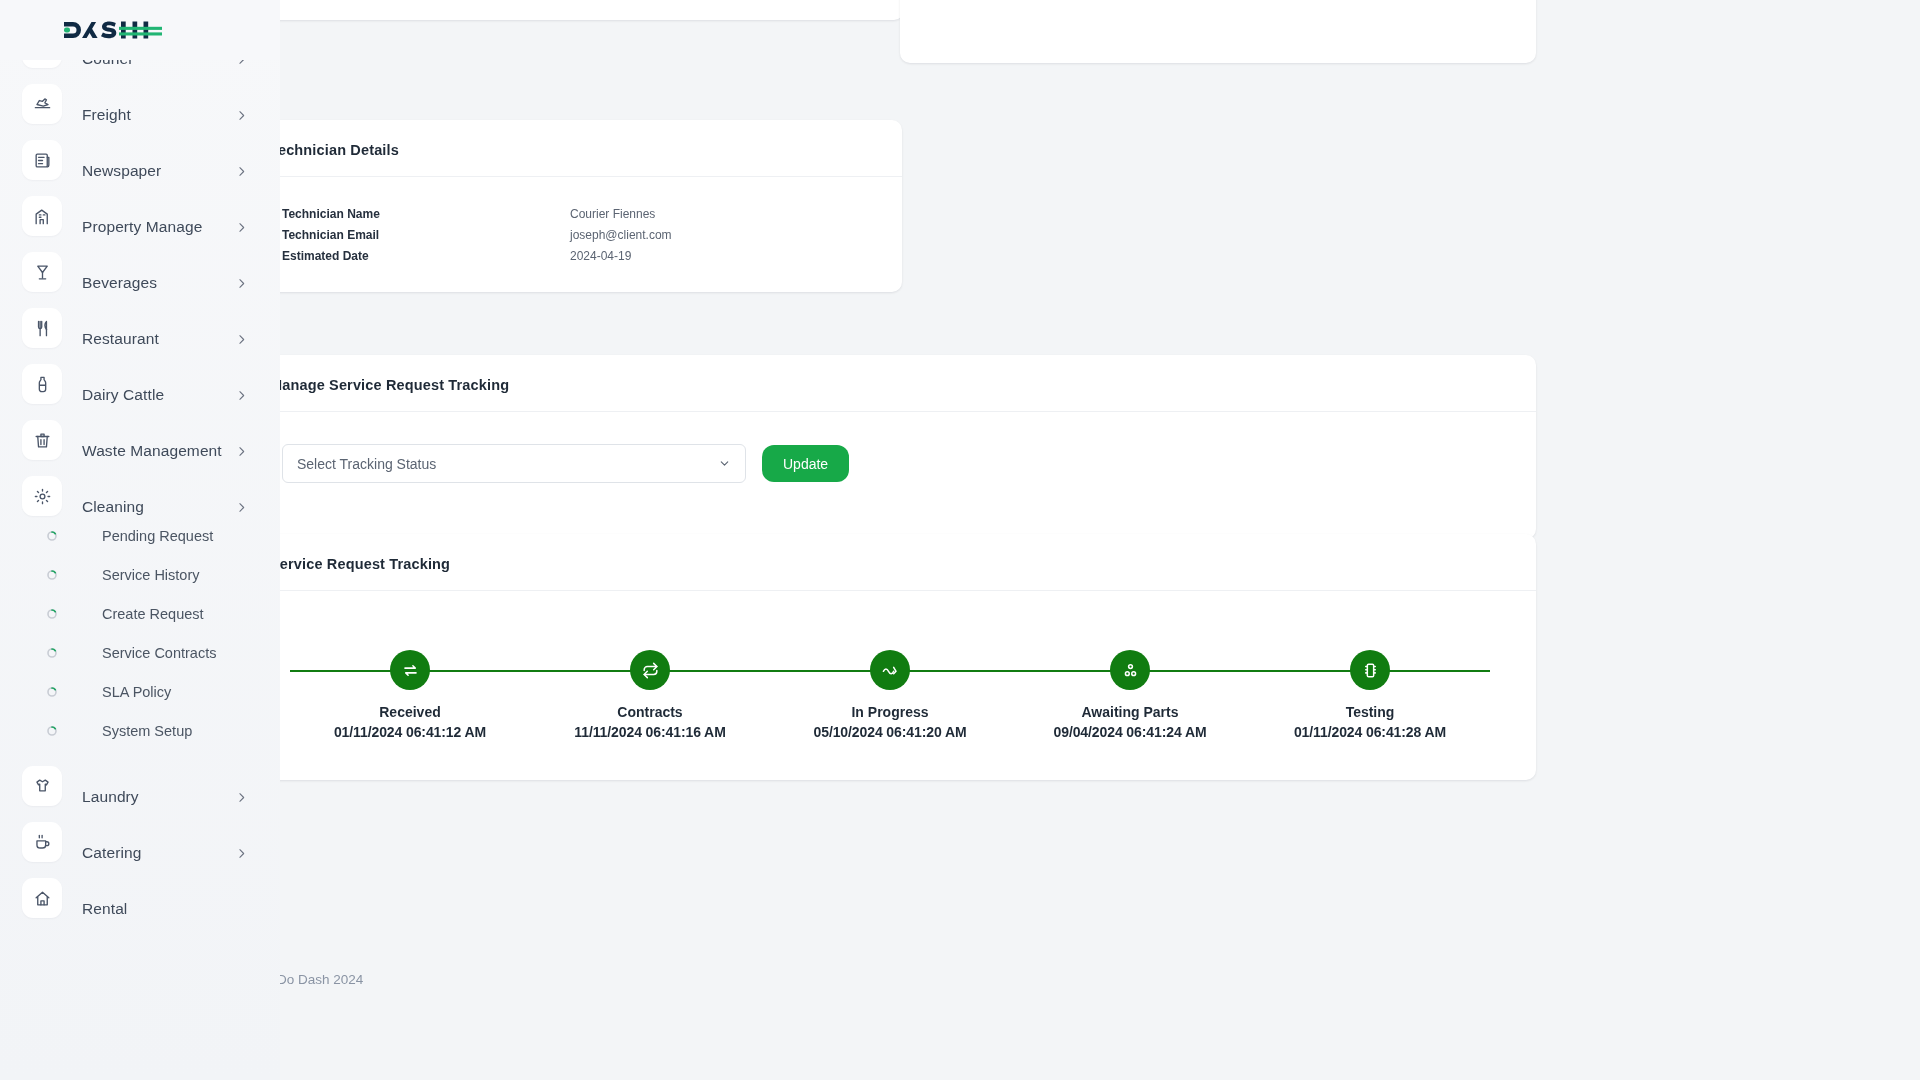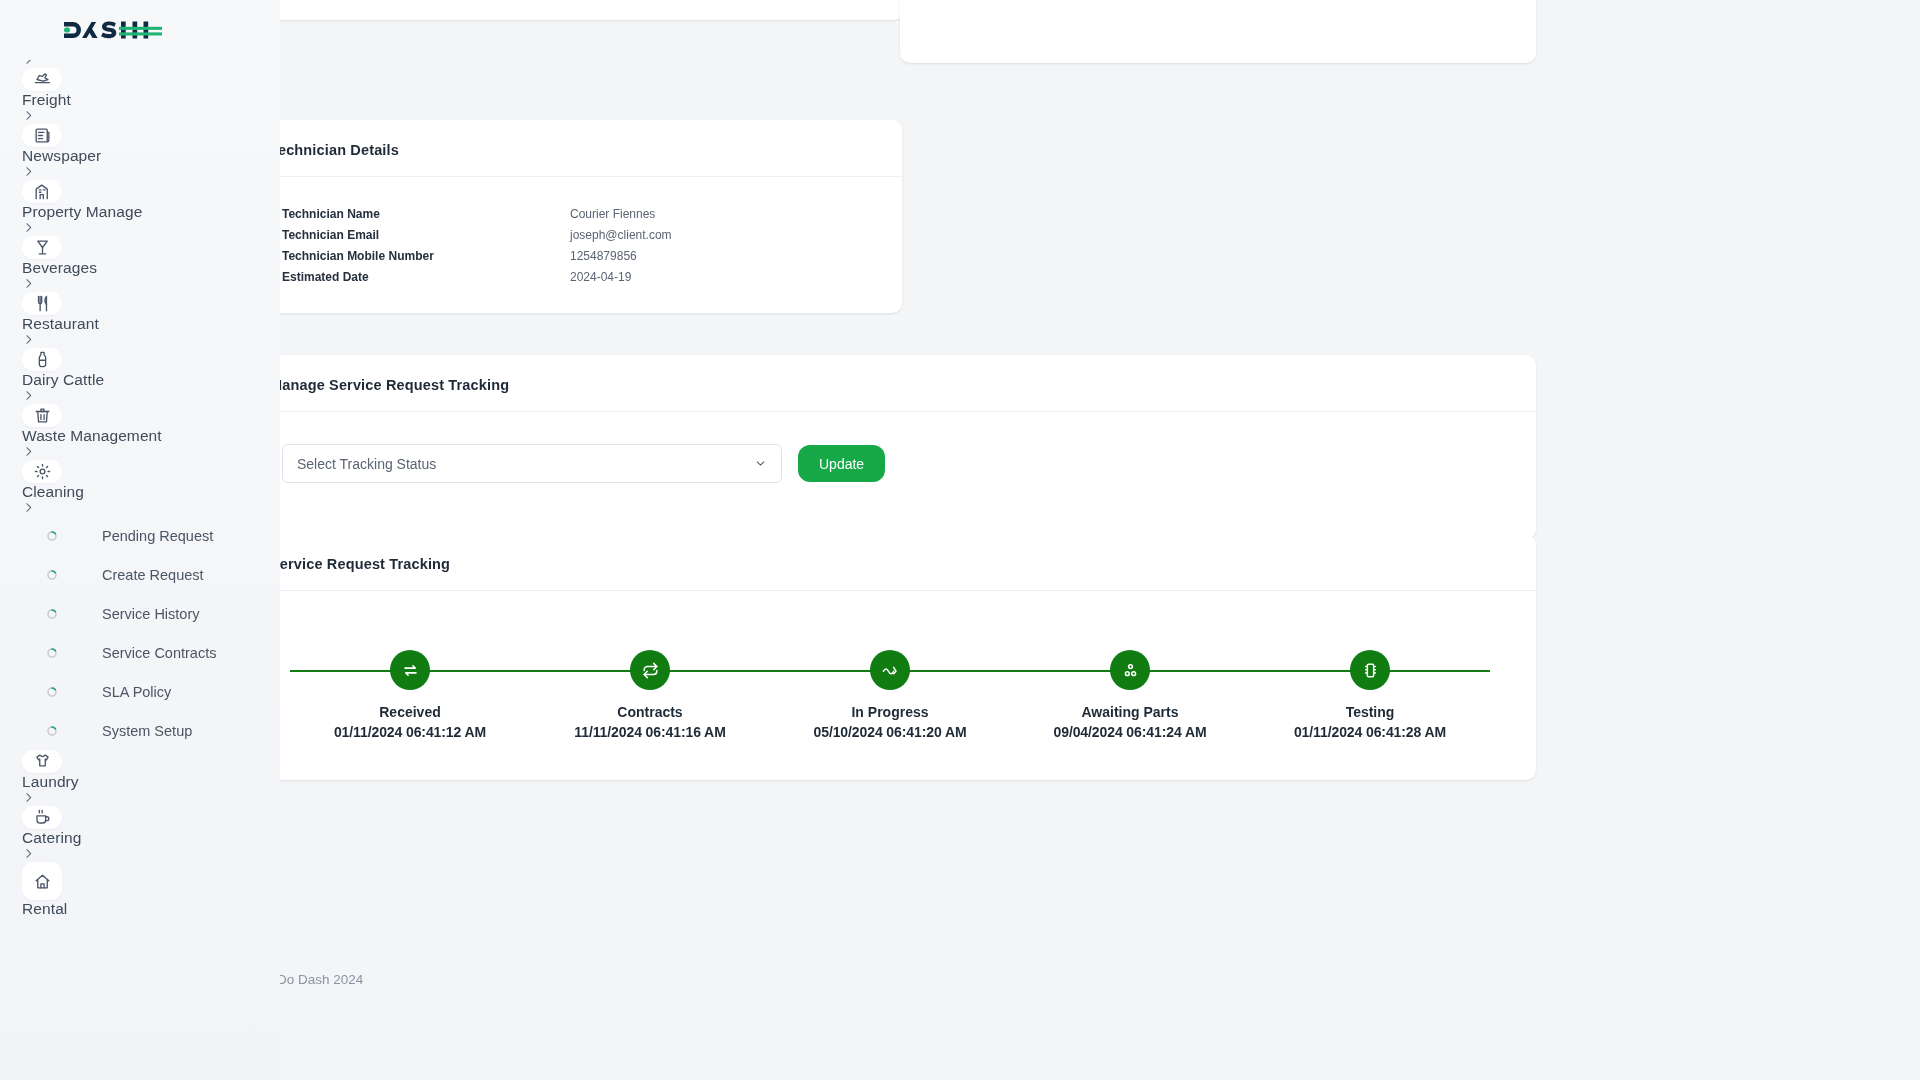--- a/index.html
+++ b/index.html
@@ -25,25 +25,24 @@
     z-index: 9;
   }
   .logo-svg { display: block; }
 
   #nav-scroll {
     position: absolute; top: 60px; left: 0; width: 280px; height: 1020px;
   }
   .nav-wrap { padding: 0 22px; margin-top: -48px; }
 
   .nav-item {
-    display: flex; align-items: flex-start;
+    display: flex; align-items: flex-end;
     height: 56px;
     padding: 0 10px 0 0;
     cursor: pointer;
-    flex-direction: column;
   }
   .nav-ico {
     width: 40px; height: 40px; min-width: 40px;
     background: #ffffff;
     border-radius: 11px;
     display: flex; align-items: center; justify-content: center;
     box-shadow: 0 1px 2px rgba(16,24,40,.04);
     margin-right: 20px;
   }
   .nav-ico svg { width: 19px; height: 19px; stroke: #4a5568; fill: none;
@@ -95,21 +94,21 @@
   #tech-card { position: absolute; left: -36px; top: 120px; width: 658px; }
   .tech-table { width: 100%; border-collapse: collapse; }
   .tech-table td { padding: 3.5px 0; font-size: 12px; vertical-align: top;}
   .tech-key { font-weight: 700; color: #26303e; width: 300px; padding-left: 12px !important;}
   .tech-val { color: #5b6472; font-weight: 400; }
 
   
   #manage-card { position: absolute; left: -36px; top: 355px; width: 1292px; }
   .select-row { display: flex; align-items: center; gap: 16px; padding: 6px 12px 30px 12px; }
   .select-box {
-    width: 500px; height: 39px;
+    width: 464px; height: 39px;
     border: 1px solid #dfe3e8; border-radius: 6px;
     background: #fff;
     display: flex; align-items: center; justify-content: space-between;
     padding: 0 14px;
     cursor: pointer;
   }
   .select-text { font-size: 14px; color: #5b6472; }
   .select-chev svg { width: 13px; height: 13px; stroke: #5b6472; fill: none;
                      stroke-width: 2; stroke-linecap: round; stroke-linejoin: round; display:block;}
   .btn-update {
@@ -315,30 +314,30 @@
           </span>
           <span class="sub-label">Pending Request</span>
         </div>
         <div class="sub-item">
           <span class="sub-dot">
             <svg viewBox="0 0 24 24">
               <circle cx="12" cy="12" r="8" fill="none" stroke="#c8ccd4" stroke-width="3.2"></circle>
               <path d="M12 4a8 8 0 0 1 6.5 3.4" fill="none" stroke="#1fa463" stroke-width="3.4" stroke-linecap="round"></path>
             </svg>
           </span>
-          <span class="sub-label">Create Request</span>
+          <span class="sub-label">Service History</span>
         </div>
         <div class="sub-item">
           <span class="sub-dot">
             <svg viewBox="0 0 24 24">
               <circle cx="12" cy="12" r="8" fill="none" stroke="#c8ccd4" stroke-width="3.2"></circle>
               <path d="M12 4a8 8 0 0 1 6.5 3.4" fill="none" stroke="#1fa463" stroke-width="3.4" stroke-linecap="round"></path>
             </svg>
           </span>
-          <span class="sub-label">Service History</span>
+          <span class="sub-label">Create Request</span>
         </div>
         <div class="sub-item">
           <span class="sub-dot">
             <svg viewBox="0 0 24 24">
               <circle cx="12" cy="12" r="8" fill="none" stroke="#c8ccd4" stroke-width="3.2"></circle>
               <path d="M12 4a8 8 0 0 1 6.5 3.4" fill="none" stroke="#1fa463" stroke-width="3.4" stroke-linecap="round"></path>
             </svg>
           </span>
           <span class="sub-label">Service Contracts</span>
         </div>
@@ -411,24 +410,20 @@
     <div class="card-body">
       <table class="tech-table">
         <tbody>
           <tr>
             <td class="tech-key">Technician Name</td>
             <td class="tech-val">Courier Fiennes</td>
           </tr>
           <tr>
             <td class="tech-key">Technician Email</td>
             <td class="tech-val">joseph@client.com</td>
-          </tr>
-          <tr>
-            <td class="tech-key">Technician Mobile Number</td>
-            <td class="tech-val">1254879856</td>
           </tr>
           <tr>
             <td class="tech-key">Estimated Date</td>
             <td class="tech-val">2024-04-19</td>
           </tr>
         </tbody>
       </table>
     </div>
   </div>
 

